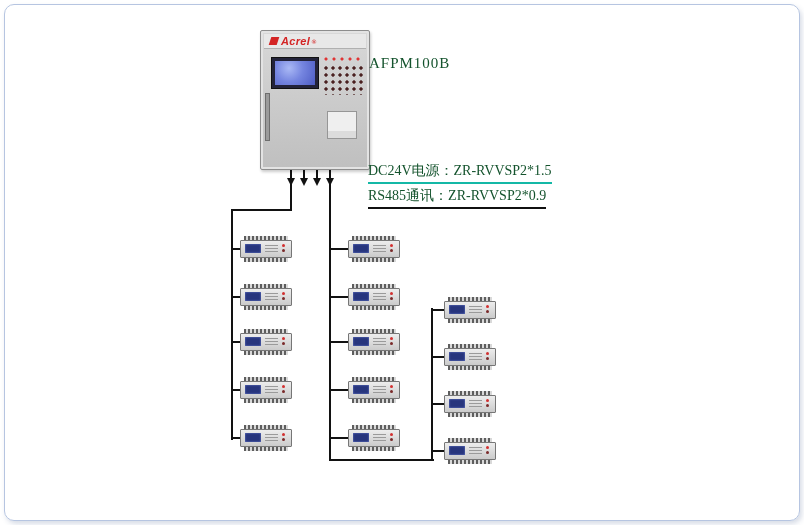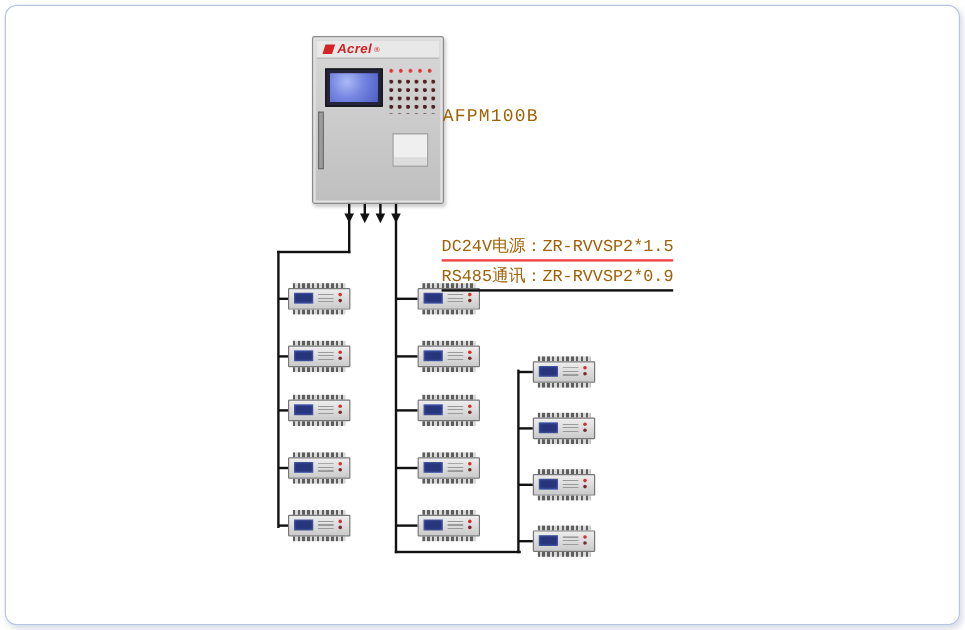--- a/index.html
+++ b/index.html
@@ -36,24 +36,24 @@
          background-size:8px 8px;background-repeat:repeat-x;}
   .key-grid{height:30px;margin-top:2px;
          background-image:radial-gradient(circle at 3px 3px,#4a2020 1.4px,rgba(0,0,0,0) 1.9px);
          background-size:7px 7px;}
   .hinge{position:absolute;left:4px;top:62px;width:5px;height:48px;background:#9b9b9b;
          border:1px solid #6e6e6e;box-sizing:border-box;}
   .printer{position:absolute;left:66px;top:80px;width:30px;height:28px;background:#efefef;
          border:1px solid #969696;box-shadow:inset 0 -7px 0 #dcdcdc;box-sizing:border-box;}
 
   
-  .diagram-label{position:absolute;font-family:Liberation Mono, monospace;font-size:14px;
-         color:#a16207;white-space:nowrap;z-index:4;margin-top:34px;}
+  .diagram-label{position:absolute;font-family:Liberation Serif, serif;font-size:14px;
+         color:#14532d;white-space:nowrap;z-index:4;}
   .model-label{left:369px;top:55px;font-size:15px;letter-spacing:1px;}
-  .power-label{left:368px;top:162px;border-bottom:2px solid #ef4444;padding-bottom:2px;}
+  .power-label{left:368px;top:162px;border-bottom:2px solid #14b8a6;padding-bottom:2px;}
   .rs485-label{left:368px;top:187px;border-bottom:2px solid #101010;padding-bottom:2px;}
 
   
   .module{position:absolute;width:52px;height:26px;z-index:2;}
   .m-terms{height:4px;margin:0 4px;background:repeating-linear-gradient(90deg,#5e5e5e 0 2px,#d9d9d9 2px 4px);}
   .m-body{height:18px;background:linear-gradient(180deg,#ededed,#cbcbcb);border:1px solid #767676;
          border-radius:1px;position:relative;box-sizing:border-box;}
   .m-disp{position:absolute;left:4px;top:3px;width:16px;height:9px;background:#27357d;
          box-shadow:inset 0 0 2px #7a8cdd;display:block;}
   .m-lines{position:absolute;left:24px;top:4px;width:13px;height:8px;display:block;

